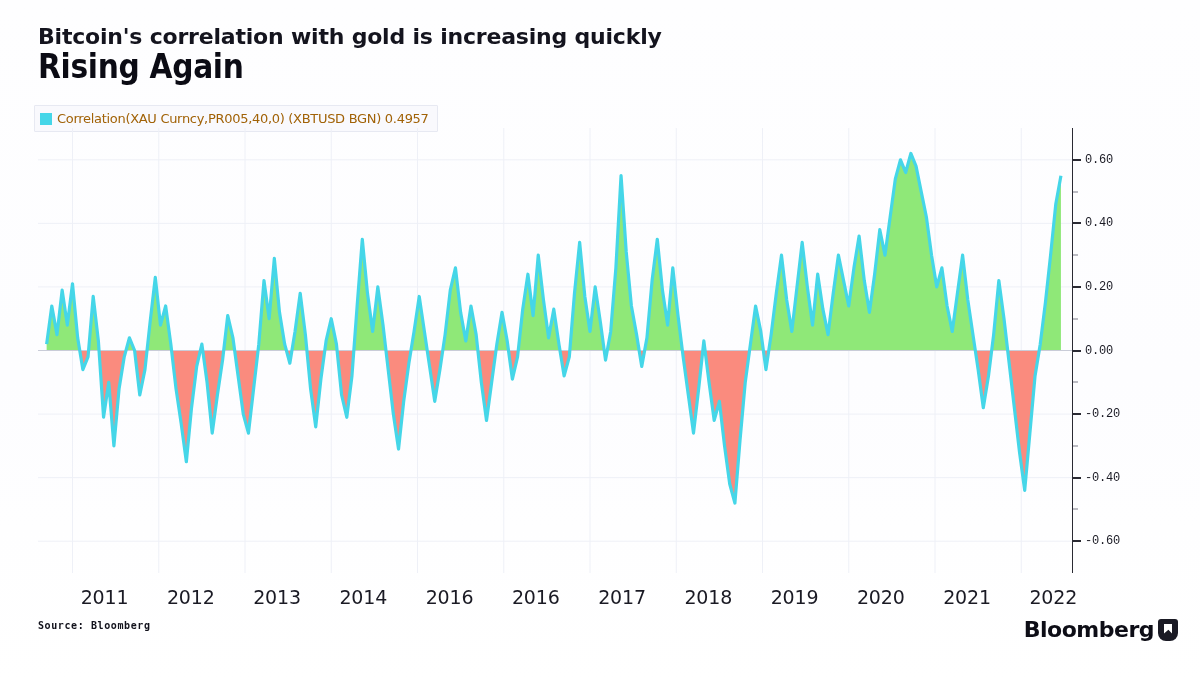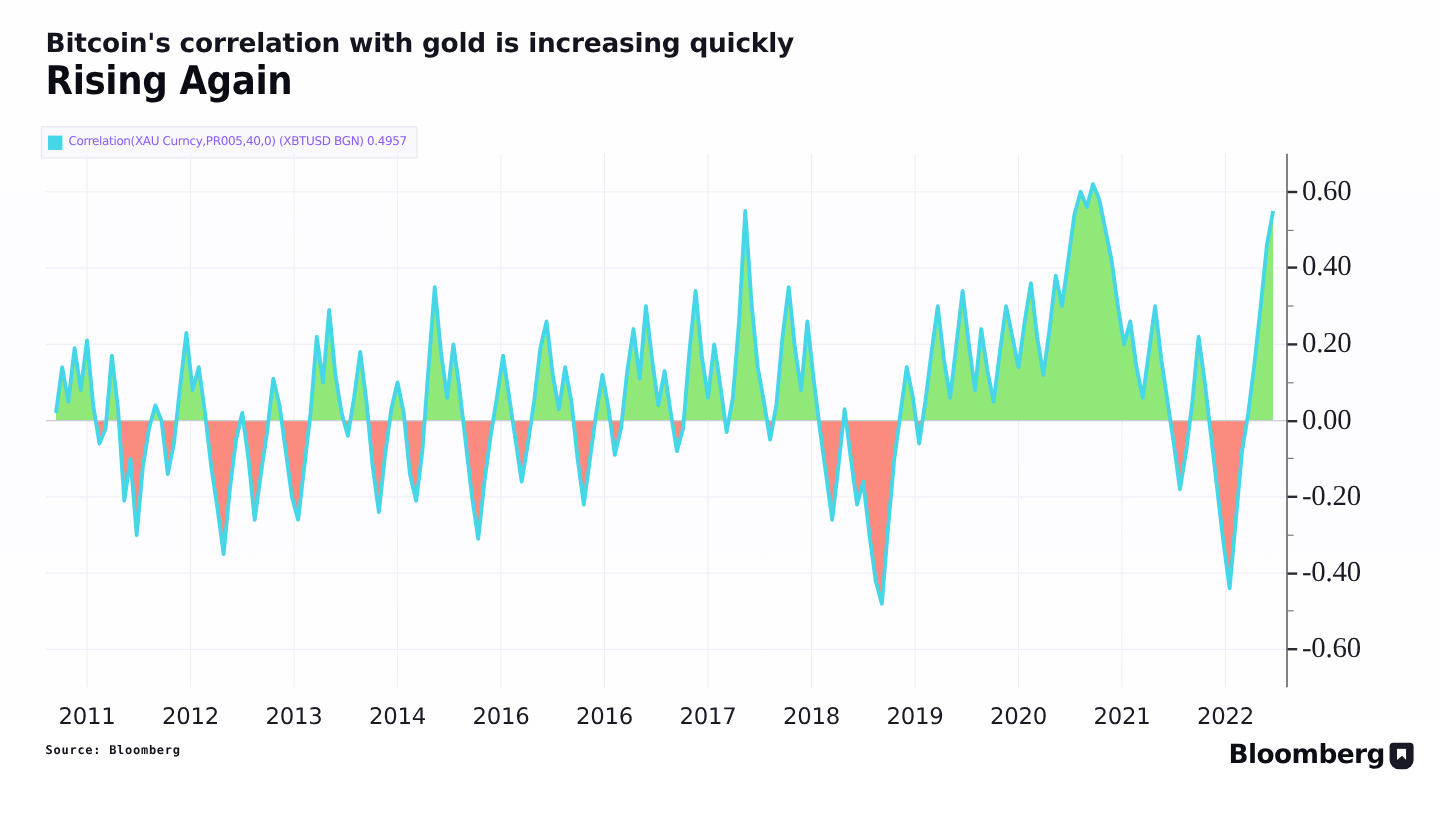--- a/index.html
+++ b/index.html
@@ -62,23 +62,23 @@
     border: 1px solid #e7e9f2;
     border-radius: 1px;
   }
   #legend-swatch {
     width: 12px;
     height: 12px;
     margin-right: 5px;
     flex: none;
   }
   #legend-label {
-    font-size: 10px;
+    font-size: 13px;
     letter-spacing: -0.3px;
-    color: #8b5cf6;
+    color: #a16207;
     white-space: nowrap;
     font-family: "DejaVu Sans", sans-serif;
   }
 
   
   #plot-area {
     position: absolute;
     left: 38px;
     top: 128px;
     width: 1035px;
@@ -89,26 +89,26 @@
   
   #y-axis {
     position: absolute;
     left: 1073px;
     top: 128px;
     width: 120px;
     height: 445px;
   }
   .y-tick-label {
     position: absolute;
-    font-size: 24px;
+    font-size: 12px;
     color: #1a1a24;
     letter-spacing: -0.2px;
     transform: translateY(-50%);
     white-space: nowrap;
-    font-family: Liberation Serif, serif;
+    font-family: Liberation Mono, monospace;
   }
   .y-tick-major {
     position: absolute;
     left: 0;
     width: 8px;
     height: 2px;
     background: #2a2a33;
     transform: translateY(-50%);
   }
   .y-tick-minor {
@@ -130,20 +130,21 @@
   }
   .x-tick-label {
     position: absolute;
     top: 0;
     font-size: 19px;
     color: #1a1a24;
     letter-spacing: -0.2px;
     transform: translateX(-50%);
     white-space: nowrap;
     font-family: "DejaVu Sans", sans-serif;
+    margin-left: 32px;
   }
 
   
   #source {
     position: absolute;
     left: 38px;
     top: 620px;
     font-size: 10px;
     font-weight: bold;
     letter-spacing: 0.6px;

